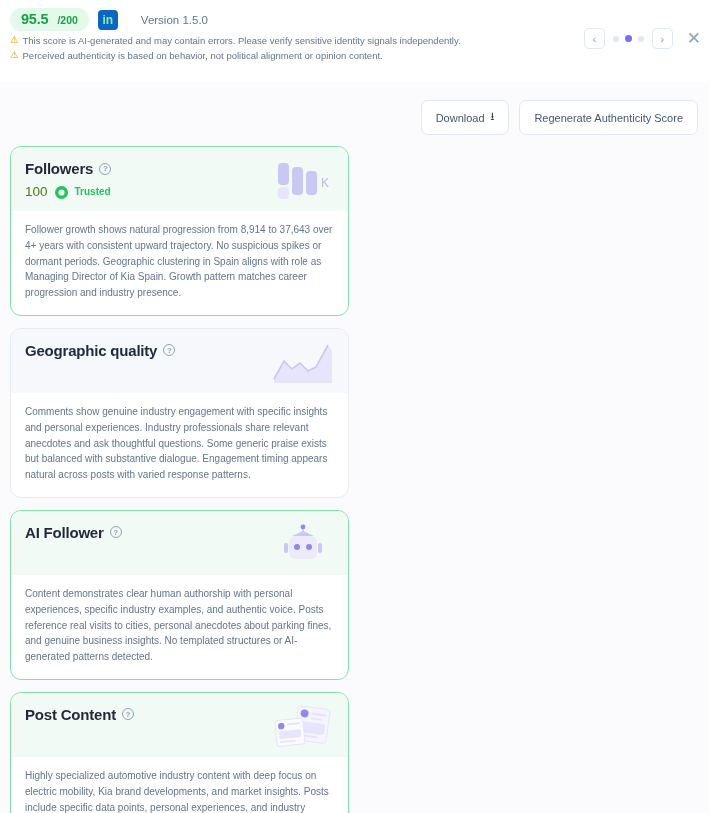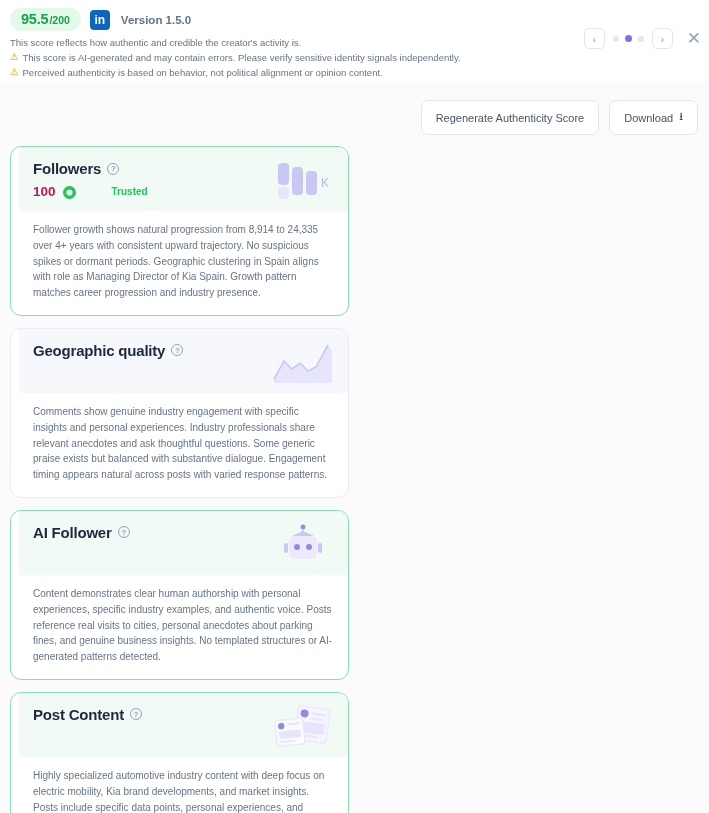--- a/index.html
+++ b/index.html
@@ -19,34 +19,34 @@
     height: 82px;
   }
   .head-top { display: flex; align-items: center; gap: 9px; }
   .score-pill {
     background: #e3f9ea;
     color: #16a34a;
     border-radius: 999px;
     padding: 3px 11px 4px 11px;
     display: flex;
     align-items: baseline;
-    gap: 1px;
+    gap: 9px;
     font-weight: 700;
   }
   .score-pill .big { font-size: 14.5px; letter-spacing: -0.2px; }
   .score-pill .small { font-size: 10.5px; font-weight: 700; }
   .li-icon {
     width: 20px; height: 20px; border-radius: 4px;
-    background: #0a66c2; color: #ffffff;
+    background: #0a66c2; color: #86efac;
     font-size: 12px; font-weight: 700;
     display: flex; align-items: center; justify-content: center;
     font-family: "Liberation Sans", sans-serif;
   }
   .head-title { font-size: 18.5px; font-weight: 700; color: #1e293b; letter-spacing: -0.3px; }
-  .head-version { font-size: 11.5px; color: #64748b; font-weight: 700; margin-left: 2px; }
+  .head-version { font-size: 11.5px; color: #64748b; font-weight: 400; margin-left: 14px; }
   .head-sub { font-size: 9.5px; color: #64748b; margin-top: 6px; }
   .warn-row { display: flex; align-items: flex-start; gap: 4px; font-size: 9.5px; color: #64748b; margin-top: 4px; }
   .warn-ico { color: #f59e0b; font-size: 9.5px; line-height: 1.1; }
 
   .head-right {
     position: absolute; top: 28px; right: 8px;
     display: flex; align-items: center; gap: 14px;
   }
   .pager { display: flex; align-items: center; gap: 8px; }
   .pg-btn {
@@ -74,62 +74,60 @@
   }
   .dl-ico { font-size: 11px; color: #334155; }
 
   .grid { display: flex; flex-wrap: wrap; gap: 12px; }
   .card {
     width: 339px;
     background: #fff;
     border: 1px solid #e8ecf1;
     border-radius: 11px;
     overflow: hidden;
-    padding-left: 8px;
   }
   .card.good { border-color: #86e0ab; }
   .card-head {
     position: relative;
     background: #f6f8fb;
     padding: 13px 14px 11px 14px;
     min-height: 64px;
   }
   .card.good .card-head { background: #f1faf4; }
   .card-title {
     font-size: 15px; font-weight: 700; color: #1e293b;
     display: flex; align-items: center; gap: 6px; letter-spacing: -0.2px;
   }
   .q-ico {
     width: 12px; height: 12px; border-radius: 50%;
     border: 1.2px solid #94a3b8; color: #94a3b8;
     font-size: 8px; display: flex; align-items: center; justify-content: center;
     font-weight: 700;
   }
   .score-row { display: flex; align-items: center; gap: 7px; margin-top: 7px; }
-  .score-num { font-size: 13.5px; font-weight: 700; color: #be185d; }
+  .score-num { font-size: 13.5px; font-weight: 400; color: #4d7c0f; }
   .ring { width: 13px; height: 13px; }
-  .score-label { font-size: 10px; font-weight: 700; color: #22c55e; margin-left: 29px; }
+  .score-label { font-size: 10px; font-weight: 700; color: #22c55e; }
   .card-body { padding: 11px 14px 14px 14px; font-size: 10px; line-height: 1.58; color: #64748b; }
 
   .illus { position: absolute; right: 14px; top: 12px; width: 62px; height: 44px; }
 </style>
 </head>
 <body>
 
 <div class="header">
   <div class="head-top">
     <div class="score-pill">
       <span class="big">95.5</span>
         <span class="small">/200</span>
     </div>
     <div class="li-icon">in</div>
     <div class="head-version">Version 1.5.0</div>
   </div>
 
-  <div class="head-sub">This score reflects how authentic and credible the creator's activity is.</div>
 
   <div class="warn-row">
     <span class="warn-ico">⚠</span>
     <span>This score is AI-generated and may contain errors. Please verify sensitive identity signals independently.</span>
   </div>
   <div class="warn-row">
     <span class="warn-ico">⚠</span>
     <span>Perceived authenticity is based on behavior, not political alignment or opinion content.</span>
   </div>
 
@@ -144,25 +142,25 @@
       <div class="pg-btn">›</div>
     </div>
     <div class="close-x">✕</div>
   </div>
 </div>
 
 <div class="body">
 
   <div class="actions">
     <div class="btn">
-      <span>Regenerate Authenticity Score</span>
-    </div>
-    <div class="btn">
       <span>Download</span>
       <span class="dl-ico">⭳</span>
+    </div>
+    <div class="btn">
+      <span>Regenerate Authenticity Score</span>
     </div>
   </div>
 
   <div class="grid">
       <div class="card good">
         <div class="card-head">
           <div class="card-title">
             <span>Followers</span>
             <span class="q-ico">?</span>
           </div>
@@ -175,21 +173,21 @@
             <span class="score-label">Trusted</span>
           </div>
           <div class="illus"><svg viewBox="0 0 62 44" width="62" height="44">
               <rect x="6" y="4" width="11" height="22" rx="4" fill="#c9c8f2"></rect>
               <rect x="6" y="28" width="11" height="12" rx="4" fill="#e6e5fb"></rect>
               <rect x="20" y="8" width="11" height="28" rx="4" fill="#c9c8f2"></rect>
               <rect x="34" y="12" width="11" height="24" rx="4" fill="#c9c8f2"></rect>
               <text x="49" y="28" font-size="12" fill="#b9b8e4" font-family="Liberation Sans">K</text>
             </svg></div>
         </div>
-        <div class="card-body">Follower growth shows natural progression from 8,914 to 24,335 over 4+ years with consistent upward trajectory. No suspicious spikes or dormant periods. Geographic clustering in Spain aligns with role as Managing Director of Kia Spain. Growth pattern matches career progression and industry presence.</div>
+        <div class="card-body">Follower growth shows natural progression from 8,914 to 37,643 over 4+ years with consistent upward trajectory. No suspicious spikes or dormant periods. Geographic clustering in Spain aligns with role as Managing Director of Kia Spain. Growth pattern matches career progression and industry presence.</div>
       </div>
       <div class="card">
         <div class="card-head">
           <div class="card-title">
             <span>Geographic quality</span>
             <span class="q-ico">?</span>
           </div>
           <div class="illus"><svg viewBox="0 0 62 44" width="62" height="44">
               <path d="M2 38 L12 20 L20 28 L28 22 L36 30 L44 26 L56 4 L60 10 L60 42 L2 42 Z" fill="#e6e5fb"></path>
               <polyline points="2,38 12,20 20,28 28,22 36,30 44,26 56,4" fill="none" stroke="#c9c8f2" stroke-width="1.6"></polyline>

